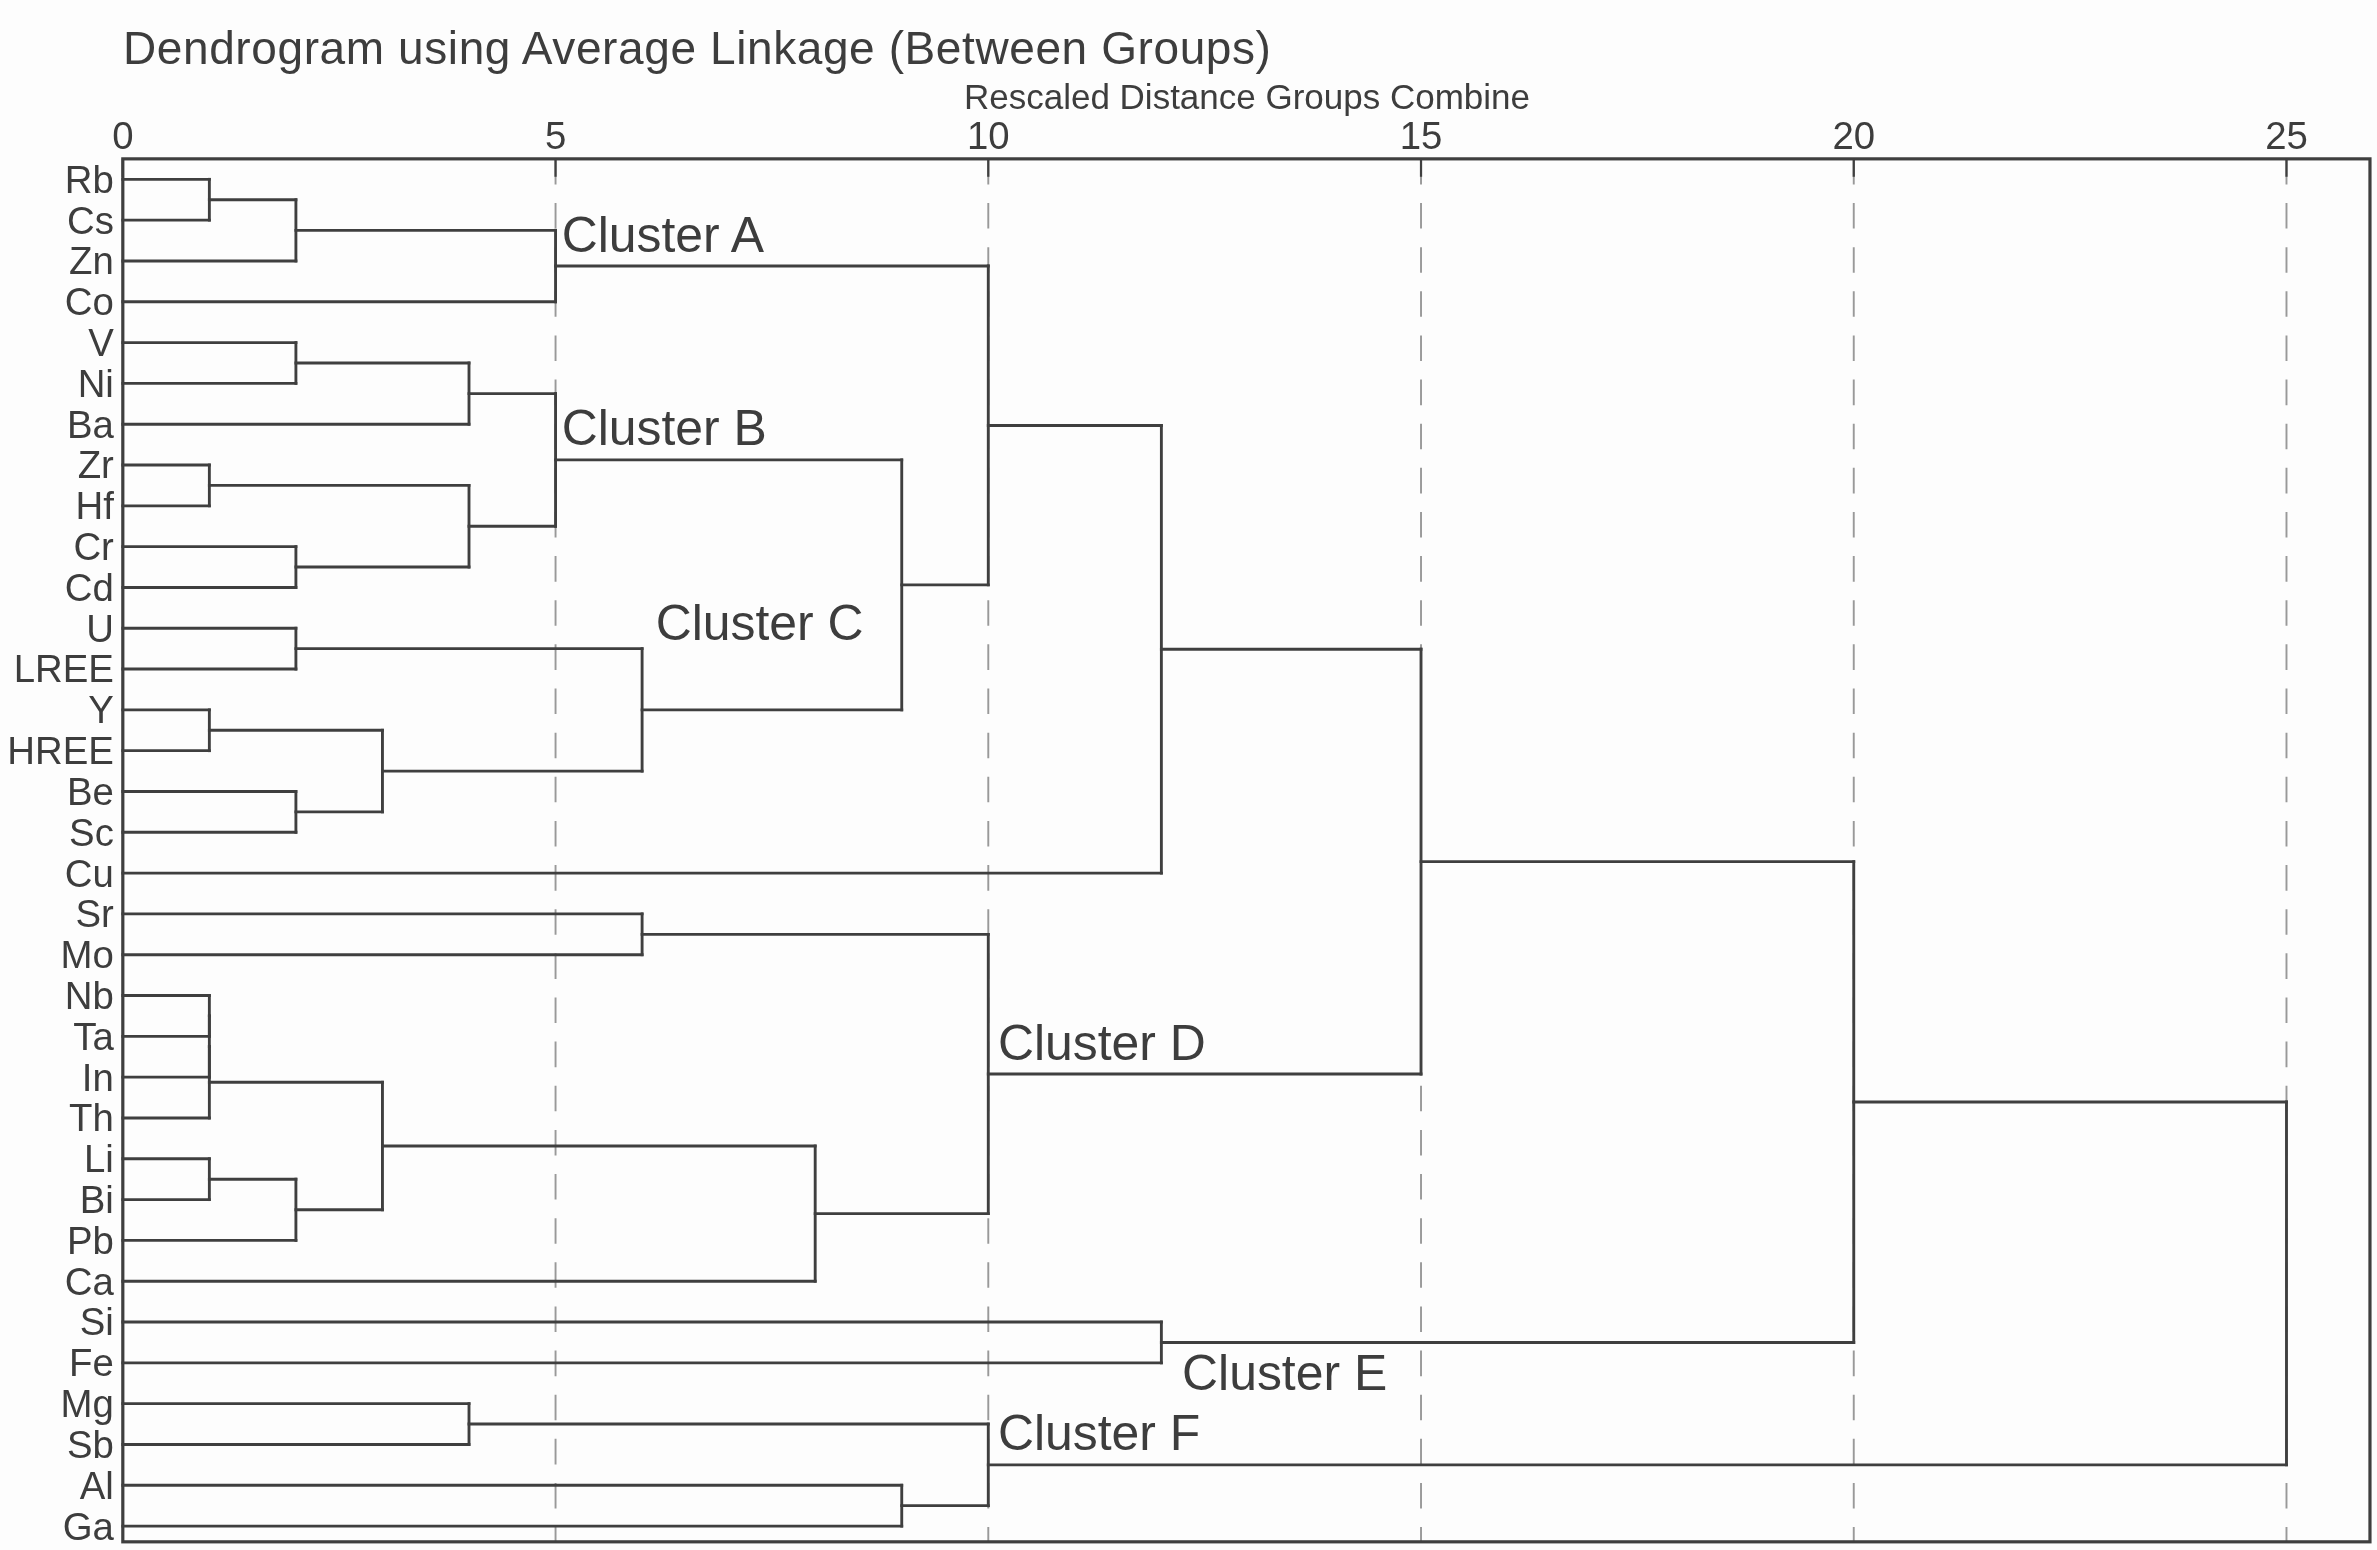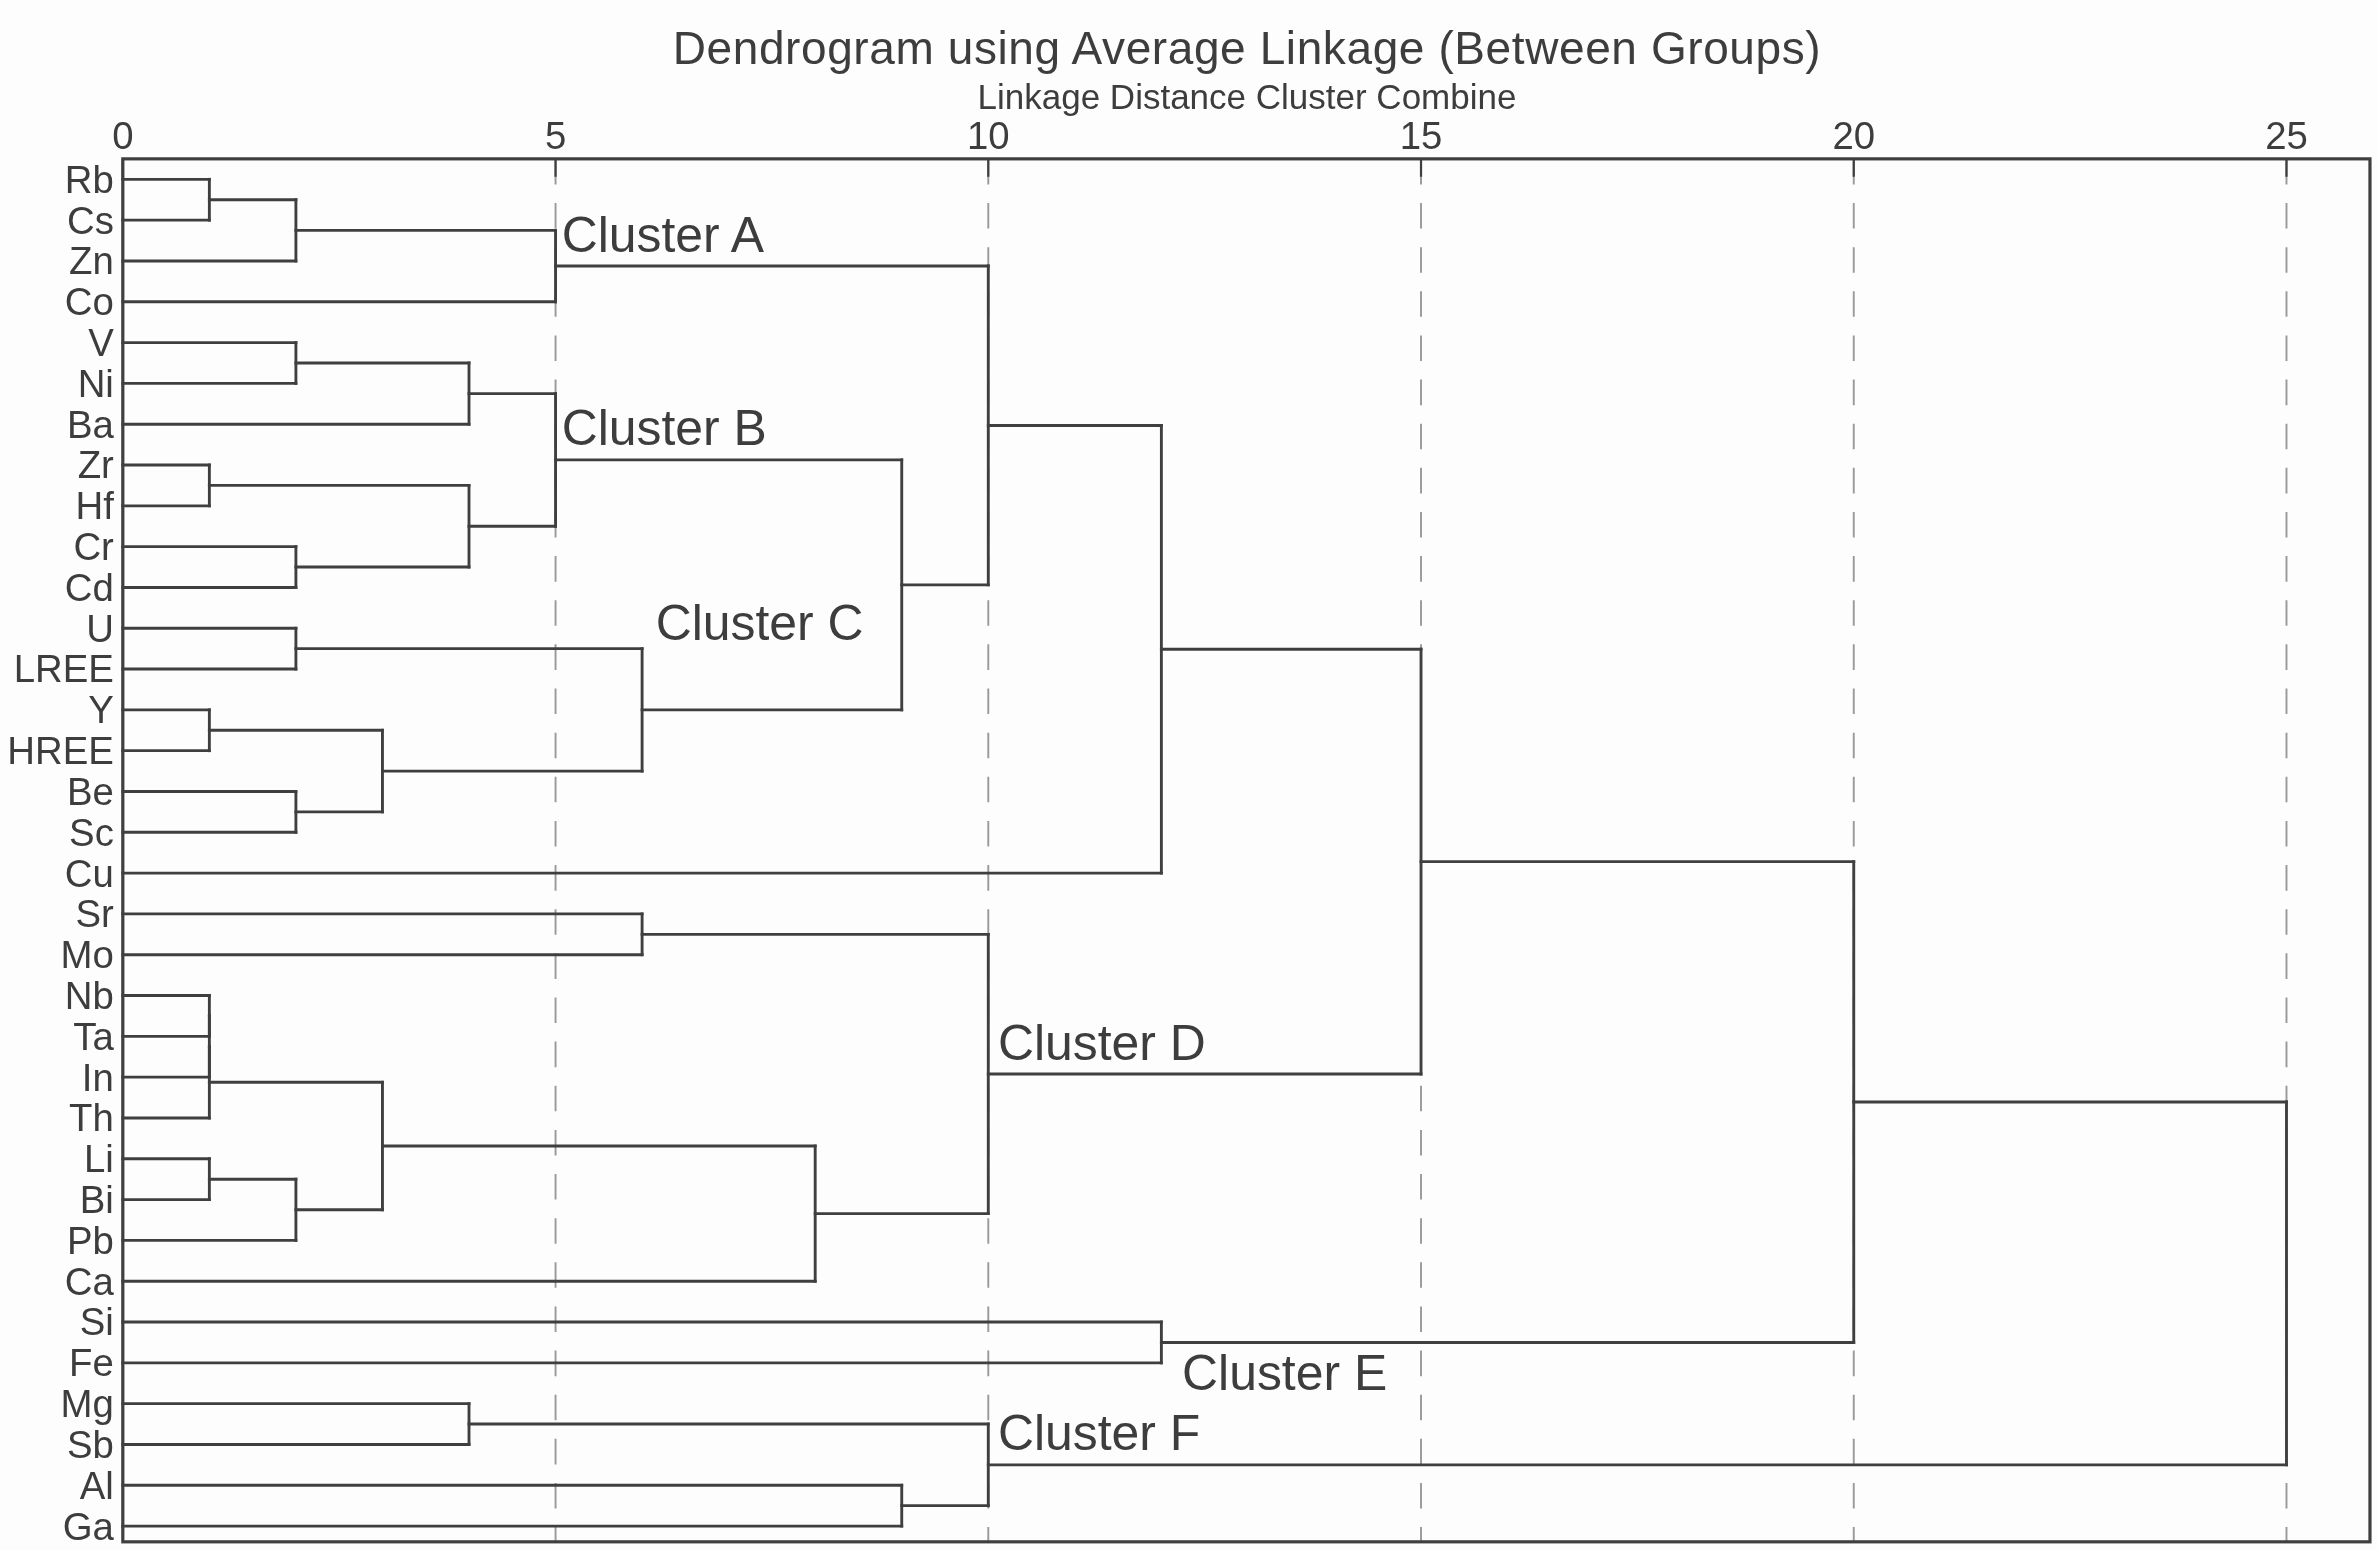--- a/index.html
+++ b/index.html
@@ -13,21 +13,21 @@
     width: 2377px;
     height: 1551px;
     background: #fdfdfd;
     overflow: hidden;
   }
   .title {
     position: absolute;
     left: 123px;
     width: 2248px;
     top: 23px;
-    text-align: center;
+    text-align: left;
     font-size: 46px;
     line-height: 50px;
     color: #3d3d3d;
     letter-spacing: 0.6px;
   }
   .subtitle {
     position: absolute;
     left: 123px;
     width: 2248px;
     top: 78px;
@@ -41,21 +41,21 @@
     left: 0;
     top: 0;
   }
   text { user-select: none; }
 </style>
 </head>
 <body>
 
 <div class="figure">
   <div class="title">Dendrogram using Average Linkage (Between Groups)</div>
-  <div class="subtitle">Linkage Distance Cluster Combine</div>
+  <div class="subtitle">Rescaled Distance Groups Combine</div>
   <svg id="chart" width="2377" height="1551" viewBox="0 0 3716 2424" xmlns="http://www.w3.org/2000/svg">
       <line x1="868.5" y1="248" x2="868.5" y2="2410" stroke="#999999" stroke-width="3" stroke-dasharray="40 29"></line>
       <line x1="1545" y1="248" x2="1545" y2="2410" stroke="#999999" stroke-width="3" stroke-dasharray="40 29"></line>
       <line x1="2221.5" y1="248" x2="2221.5" y2="2410" stroke="#999999" stroke-width="3" stroke-dasharray="40 29"></line>
       <line x1="2898" y1="248" x2="2898" y2="2410" stroke="#999999" stroke-width="3" stroke-dasharray="40 29"></line>
       <line x1="3574.5000000000005" y1="248" x2="3574.5000000000005" y2="2410" stroke="#999999" stroke-width="3" stroke-dasharray="40 29"></line>
       <rect x="192" y="248" width="3513" height="2162" fill="none" stroke="#3f3f3f" stroke-width="5"></rect>
       <line x1="192" y1="248" x2="192" y2="276" stroke="#3f3f3f" stroke-width="3.5"></line>
       <text x="192" y="233" text-anchor="middle" font-size="60" fill="#3d3d3d">0</text>
       <line x1="868.5" y1="248" x2="868.5" y2="276" stroke="#3f3f3f" stroke-width="3.5"></line>

